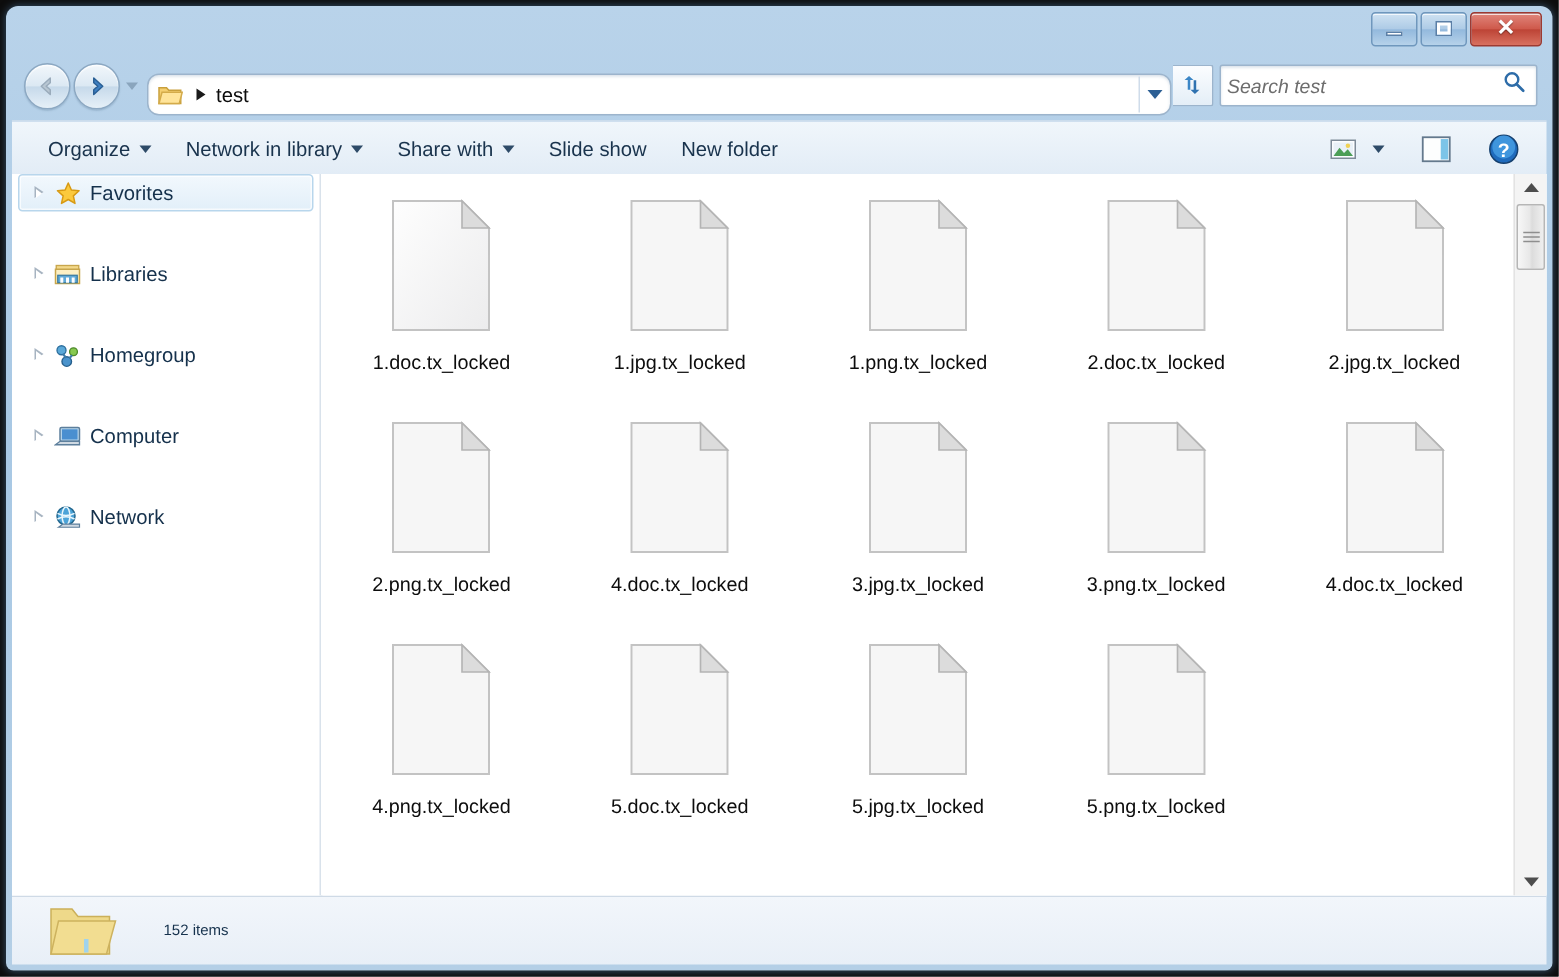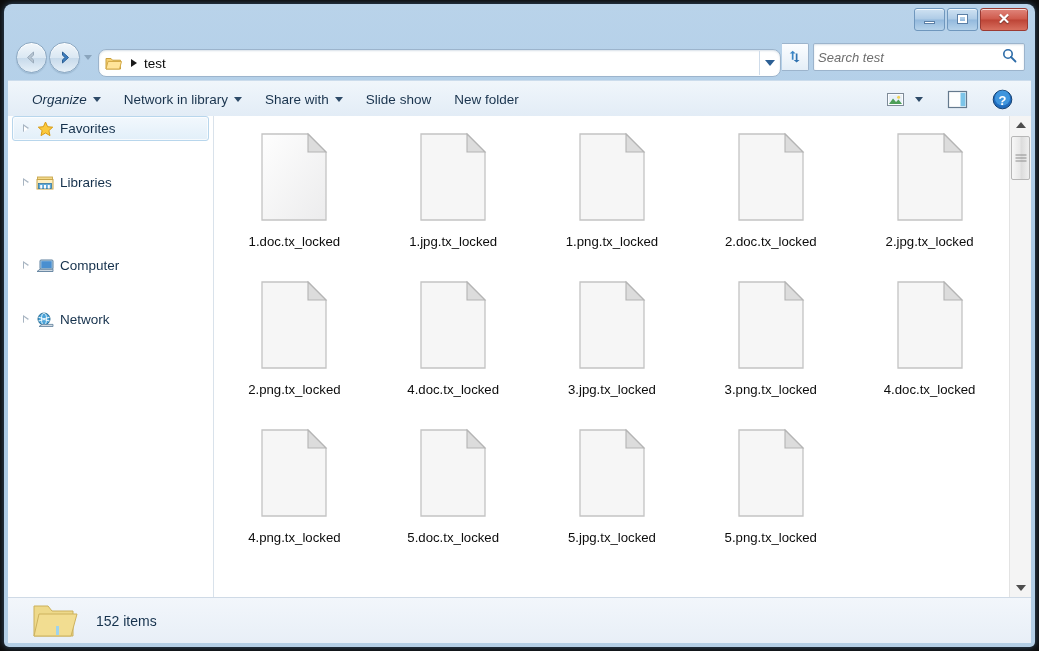--- a/index.html
+++ b/index.html
@@ -208,21 +208,21 @@
     align-items: center;
     height: 26px;
     padding: 0 9px;
     margin-left: 3px;
     font-size: 13.5px;
     color: #19334d;
     border: 1px solid transparent;
     border-radius: 3px;
     white-space: nowrap;
   }
-  .tb-item:first-child { margin-left: 14px; font-style: italic; }
+  .tb-item:first-child { margin-left: 14px; }
   .tb-caret {
     margin-left: 6px;
     width: 0; height: 0;
     border-left: 4px solid transparent;
     border-right: 4px solid transparent;
     border-top: 5px solid #2e4b68;
   }
   .tb-right {
     margin-left: auto;
     display: flex;
@@ -407,22 +407,22 @@
     display: flex;
     align-items: center;
   }
   .status-folder {
     width: 48px; height: 40px;
     margin-left: 22px;
     position: relative;
     flex: none;
   }
   .status-text {
-    margin-left: 18px;
-    font-size: 14px;
+    margin-left: 31px;
+    font-size: 10px;
     color: #16324d;
   }
 </style>
 </head>
 <body>
 
 <div class="window">
 <div class="frame-inner">
 
   <div class="titlebar">
@@ -561,20 +561,33 @@
             <rect x="4.2" y="10" width="2" height="3.5" fill="#fdfdfd"></rect>
             <rect x="8" y="10" width="2" height="3.5" fill="#fdfdfd"></rect>
             <rect x="11.8" y="10" width="2" height="3.5" fill="#fdfdfd"></rect>
           </svg>
         </span>
         <span class="side-label">Libraries</span>
       </div>
 
       <div class="side-gap"></div>
 
+      <div class="side-item">
+        <span class="expander"></span>
+        <span class="side-icon">
+          <svg width="18" height="16" viewBox="0 0 18 16">
+            <circle cx="5" cy="4.5" r="3" fill="#5aa8d8" stroke="#2d6f9e" stroke-width=".9"></circle>
+            <circle cx="13" cy="5.5" r="2.6" fill="#86c94f" stroke="#4f8a2c" stroke-width=".9"></circle>
+            <circle cx="8.5" cy="12" r="3.2" fill="#4a93cc" stroke="#265f8c" stroke-width=".9"></circle>
+            <line x1="6" y1="7" x2="8" y2="9.5" stroke="#3b7ba8" stroke-width="1.4"></line>
+            <line x1="12" y1="7.8" x2="10.3" y2="9.8" stroke="#3b7ba8" stroke-width="1.4"></line>
+          </svg>
+        </span>
+        <span class="side-label">Homegroup</span>
+      </div>
 
       <div class="side-gap"></div>
 
       <div class="side-item">
         <span class="expander"></span>
         <span class="side-icon">
           <svg width="18" height="16" viewBox="0 0 18 16">
             <rect x="4" y="2" width="13" height="9.2" rx="1" fill="#b9d7ec" stroke="#5d7f9c" stroke-width="1"></rect>
             <rect x="5.3" y="3.2" width="10.4" height="6.8" fill="#4a8fd0"></rect>
             <path d="M1 13.5 L4 11.2 L17 11.2 L17 13.5 Z" fill="#cfd9e2" stroke="#5d7f9c" stroke-width=".9"></path>

